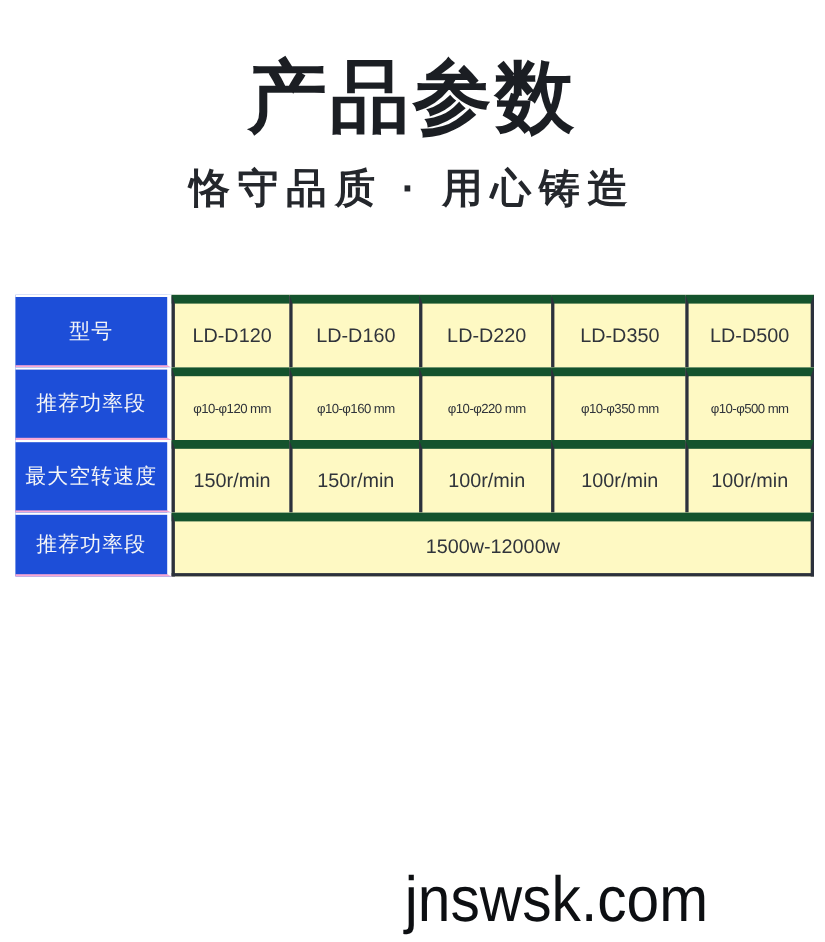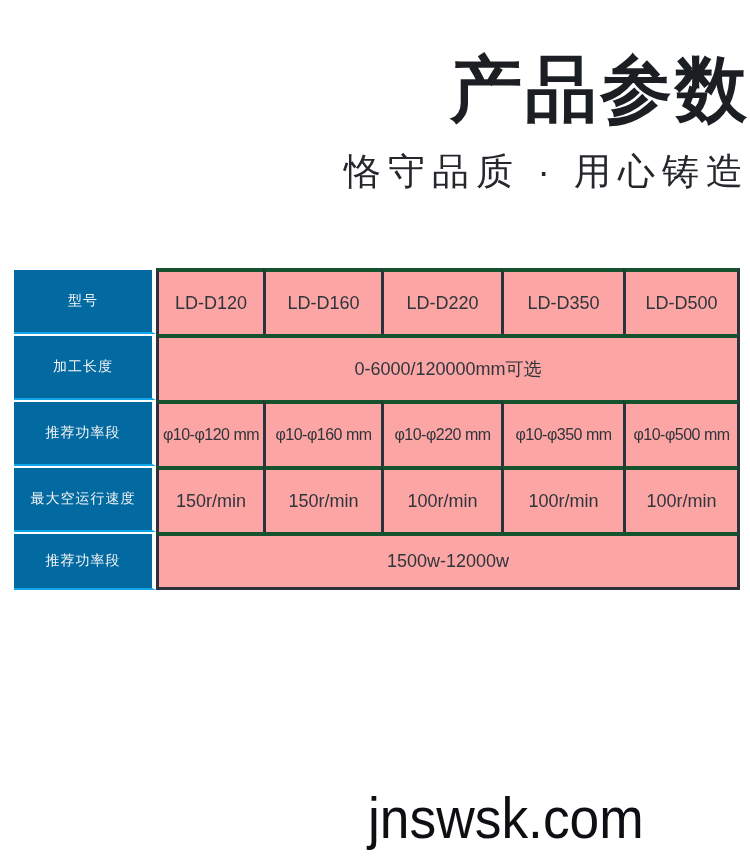--- a/index.html
+++ b/index.html
@@ -1,55 +1,55 @@
 <!DOCTYPE html>
 <html><head>
 <meta charset="utf-8">
 <style>
   html,body { margin:0; padding:0; }
   body {
     width:750px; height:856px; position:relative; overflow:hidden;
     background:#ffffff;
     font-family:"Liberation Sans", sans-serif;
   }
-  .header { text-align:right; padding-top:50px; }
+  .header { text-align:center; padding-top:50px; }
   .page-title {
     font-size:72px; font-weight:900; color:#1b1e23;
     letter-spacing:3px; line-height:1.1; margin:0;
   }
   .page-subtitle {
-    font-size:37px; font-weight:400; color:#24272c;
+    font-size:37px; font-weight:700; color:#24272c;
     letter-spacing:7px; margin-top:18px;
   }
 
   .spec-table-wrap { position:absolute; left:14px; top:268px; }
   table.spec {
     border-collapse:separate; border-spacing:0;
     table-layout:fixed; width:726px;
   }
   table.spec th, table.spec td {
     box-sizing:border-box; vertical-align:middle; text-align:center;
     padding:0 2px; overflow:hidden;
   }
   
   th.rowlabel {
-    background:#0369a1; color:#f4f5f7;
-    font-size:14px; font-weight:400; letter-spacing:1px;
-    border-top:2px solid #ffffff; border-bottom:2px solid #0ea5e9;
+    background:#1d4ed8; color:#f4f5f7;
+    font-size:19px; font-weight:400; letter-spacing:1px;
+    border-top:2px solid #ffffff; border-bottom:2px solid #f9a8d4;
     border-right:4px solid #ffffff;
     width:142px;
   }
   
   td.cell {
-    background:#fca5a5; color:#30343b; font-size:18px;
-    border-top:4px solid #14532d; border-left:3px solid #2c313c;margin-top:16px;
+    background:#fef9c3; color:#30343b; font-size:18px;
+    border-top:8px solid #14532d; border-left:3px solid #2c313c;margin-top:16px;
   }
   td.last-col { border-right:3px solid #2c313c; }
   tr.last-row td { border-bottom:3px solid #2c313c; }
-  td.condensed { font-size:16px; letter-spacing:-0.5px; padding:0; }
+  td.condensed { font-size:12px; letter-spacing:-0.5px; padding:0; }
   tr.r { height:66px; }
   tr.r-last { height:58px;border-radius:22px; }
   col.c1 { width:107px; } col.c2 { width:118px; } col.c3 { width:120px; }
   col.c4 { width:122px; } col.c5 { width:117px; }
 
   .watermark {
     position:absolute; left:368px; top:784px;
     font-size:58px; font-weight:400; color:#0d0f12;
     letter-spacing:0px; white-space:nowrap;
     transform:scaleX(0.92); transform-origin:left top;
@@ -77,39 +77,35 @@
     <tbody>
         <tr class="r">
       <th class="rowlabel">型号</th>
       <td class="cell">LD-D120</td>
       <td class="cell">LD-D160</td>
       <td class="cell">LD-D220</td>
       <td class="cell">LD-D350</td>
       <td class="cell last-col">LD-D500</td>
     </tr>
 
-    <tr class="r">
-      <th class="rowlabel">加工长度</th>
-      <td class="cell last-col" colspan="5">0-6000/120000mm可选</td>
-    </tr>
 
     <tr class="r">
       <th class="rowlabel">推荐功率段</th>
       <td class="cell condensed">φ10-φ120 mm</td>
       <td class="cell condensed">φ10-φ160 mm</td>
       <td class="cell condensed">φ10-φ220 mm</td>
       <td class="cell condensed">φ10-φ350 mm</td>
       <td class="cell condensed last-col">φ10-φ500 mm</td>
     </tr>
 
 
 
 
     <tr class="r">
-      <th class="rowlabel">最大空运行速度</th>
+      <th class="rowlabel">最大空转速度</th>
       <td class="cell">150r/min</td>
       <td class="cell">150r/min</td>
       <td class="cell">100r/min</td>
       <td class="cell">100r/min</td>
       <td class="cell last-col">100r/min</td>
     </tr>
 
     <tr class="r-last last-row">
       <th class="rowlabel">推荐功率段</th>
       <td class="cell last-col" colspan="5" style="border-bottom:3px solid #2c313c">1500w-12000w</td>

